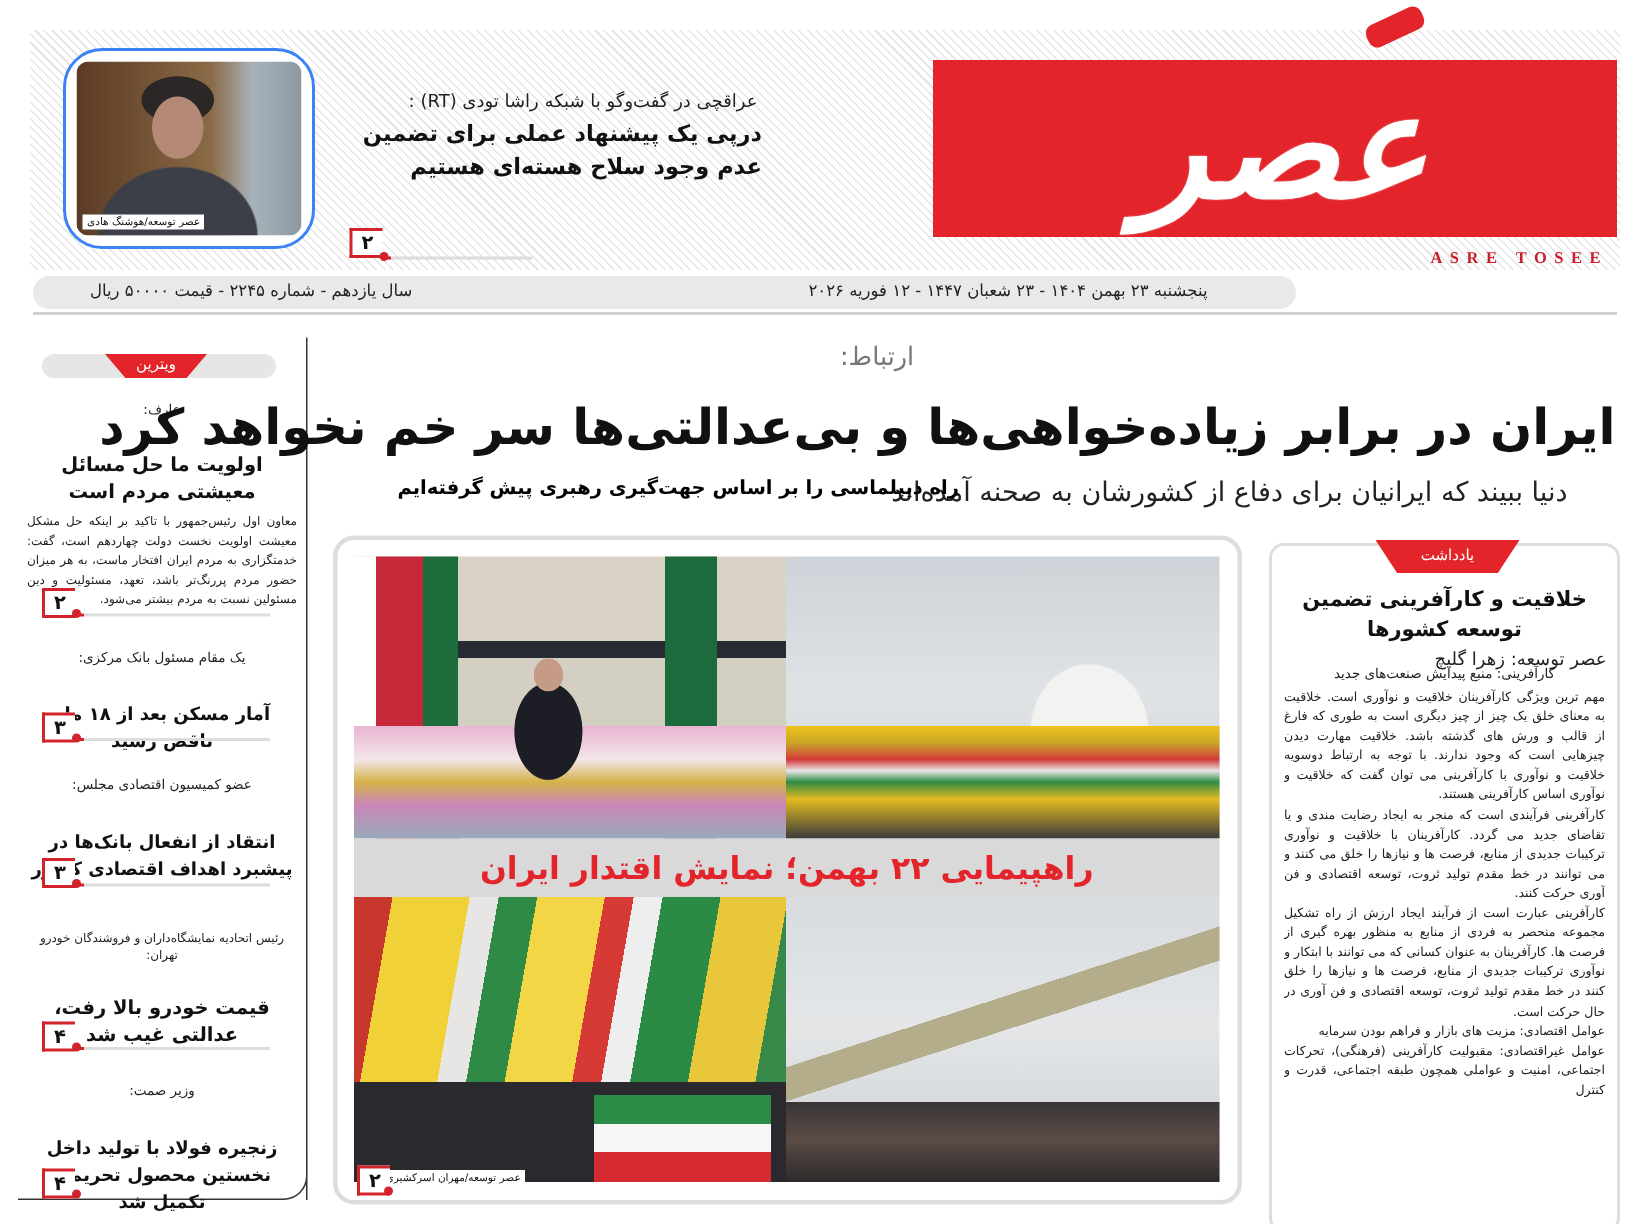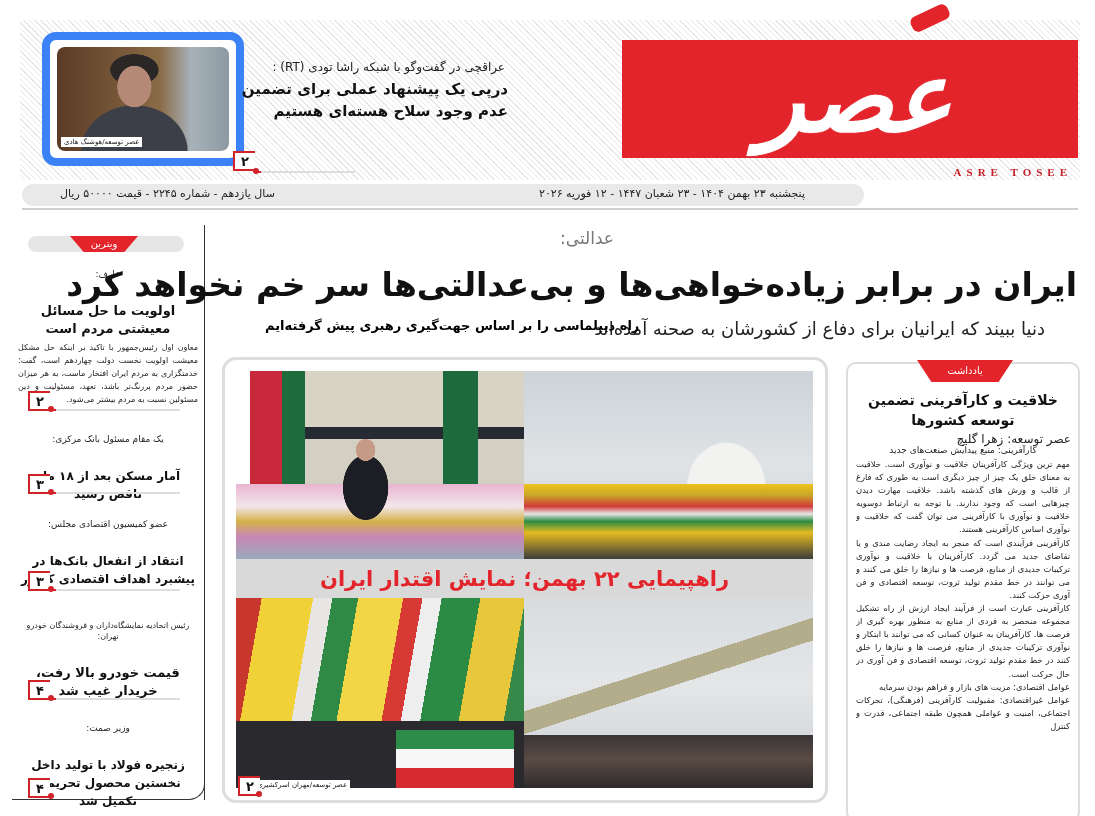--- a/index.html
+++ b/index.html
@@ -26,22 +26,22 @@
     position: absolute; left: 910px; top: 10px; width: 40px; height: 16px;
     background: #e3242b; border-radius: 6px; transform: rotate(-25deg);
   }
   .logo-latin {
     position: absolute; left: 932px; top: 166px; width: 140px; height: 14px;
     font-family: "Liberation Serif", serif; font-size: 11px; letter-spacing: 5px;
     color: #c8202a; font-weight: bold; direction: ltr; text-align: right;
   }
 
   .top-photo-frame {
-    position: absolute; left: 42px; top: 32px; width: 202px; height: 134px;
-    border: 8px solid #3b82f6; border-radius: 14px; background: #fff; padding: 7px;
+    position: absolute; left: 42px; top: 32px; width: 168px; height: 134px;
+    border: 2px solid #3b82f6; border-radius: 26px; background: #fff; padding: 7px;
   }
   .top-photo {
     width: 100%; height: 100%; border-radius: 8px; position: relative; overflow: hidden;
     background:
       radial-gradient(ellipse 28px 34px at 45% 38%, #b48a76 0 60%, transparent 62%),
       radial-gradient(ellipse 34px 22px at 45% 22%, #2b2727 0 70%, transparent 72%),
       radial-gradient(ellipse 70px 60px at 45% 100%, #3c3f48 0 75%, transparent 77%),
       linear-gradient(90deg, #5b3b25 0%, #7a5a3a 40%, #8a6b47 60%, #a7b2ba 78%, #8d99a2 100%);
   }
   .photo-credit {
@@ -224,34 +224,34 @@
 <div class="left-item" style="top:518px;">
   <div class="left-kicker">عضو کمیسیون اقتصادی مجلس:</div>
   <div class="left-title" style="font-size:12px;">انتقاد از انفعال بانک‌ها در پیشبرد اهداف اقتصادی کشور</div>
 </div>
 <div style="position:absolute;left:28px;top:571px;"><span class="page-ref">۳</span></div>
 <div class="ref-line" style="left:50px;top:589px;width:130px;"></div>
 <div class="ref-dot" style="left:48px;top:586px;"></div>
 
 <div class="left-item" style="top:620px;">
   <div class="left-kicker" style="font-size:8px;line-height:11px;">رئیس اتحادیه نمایشگاه‌داران و فروشندگان خودرو تهران:</div>
-  <div class="left-title">قیمت خودرو بالا رفت، خریدار غیب شد</div>
+  <div class="left-title">قیمت خودرو بالا رفت، عدالتی غیب شد</div>
 </div>
 <div style="position:absolute;left:28px;top:680px;"><span class="page-ref">۴</span></div>
 <div class="ref-line" style="left:50px;top:698px;width:130px;"></div>
 <div class="ref-dot" style="left:48px;top:695px;"></div>
 
 <div class="left-item" style="top:722px;">
   <div class="left-kicker">وزیر صمت:</div>
   <div class="left-title" style="font-size:12px;">زنجیره فولاد با تولید داخل نخستین محصول تحریمی تکمیل شد</div>
 </div>
 <div style="position:absolute;left:28px;top:778px;"><span class="page-ref">۴</span></div>
 <div class="ref-dot" style="left:48px;top:793px;"></div>
 
-<div class="main-kicker-inner">عدالتی:</div>
+<div class="main-kicker-inner">ارتباط:</div>
 <div class="main-headline">ایران در برابر زیاده‌خواهی‌ها و بی‌عدالتی‌ها سر خم نخواهد کرد</div>
 <div class="main-sub-right">دنیا ببیند که ایرانیان برای دفاع از کشورشان به صحنه آمده‌اند</div>
 <div class="main-sub-left">راه دیپلماسی را بر اساس جهت‌گیری رهبری پیش گرفته‌ایم</div>
 
 <div class="photo-box"></div>
 <div class="photo photo-a"></div>
 <div class="photo photo-b"></div>
 <div class="photo-caption-band"></div>
 <div class="photo-caption">راهپیمایی ۲۲ بهمن؛ نمایش اقتدار ایران</div>
 <div class="photo photo-c"></div>

